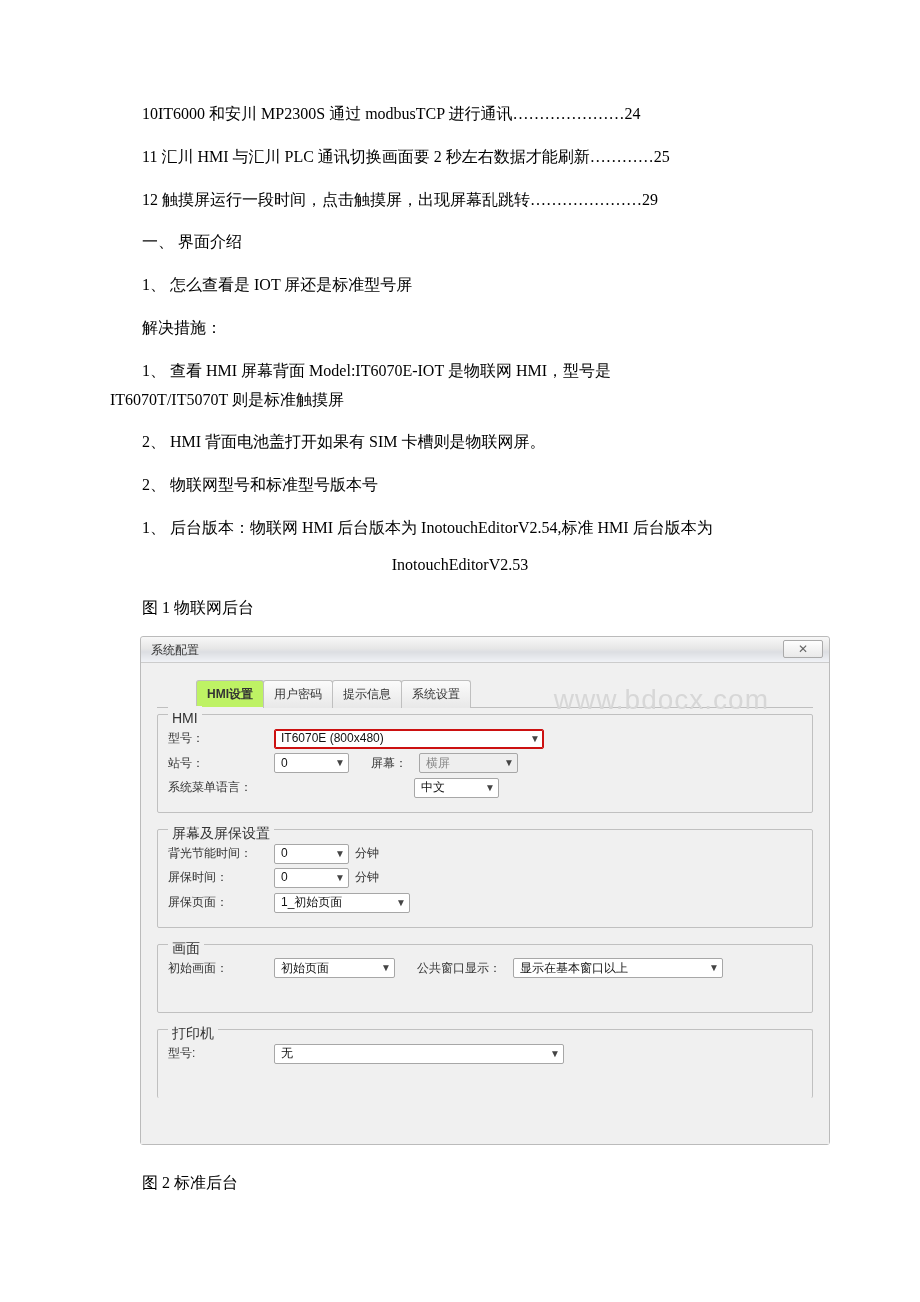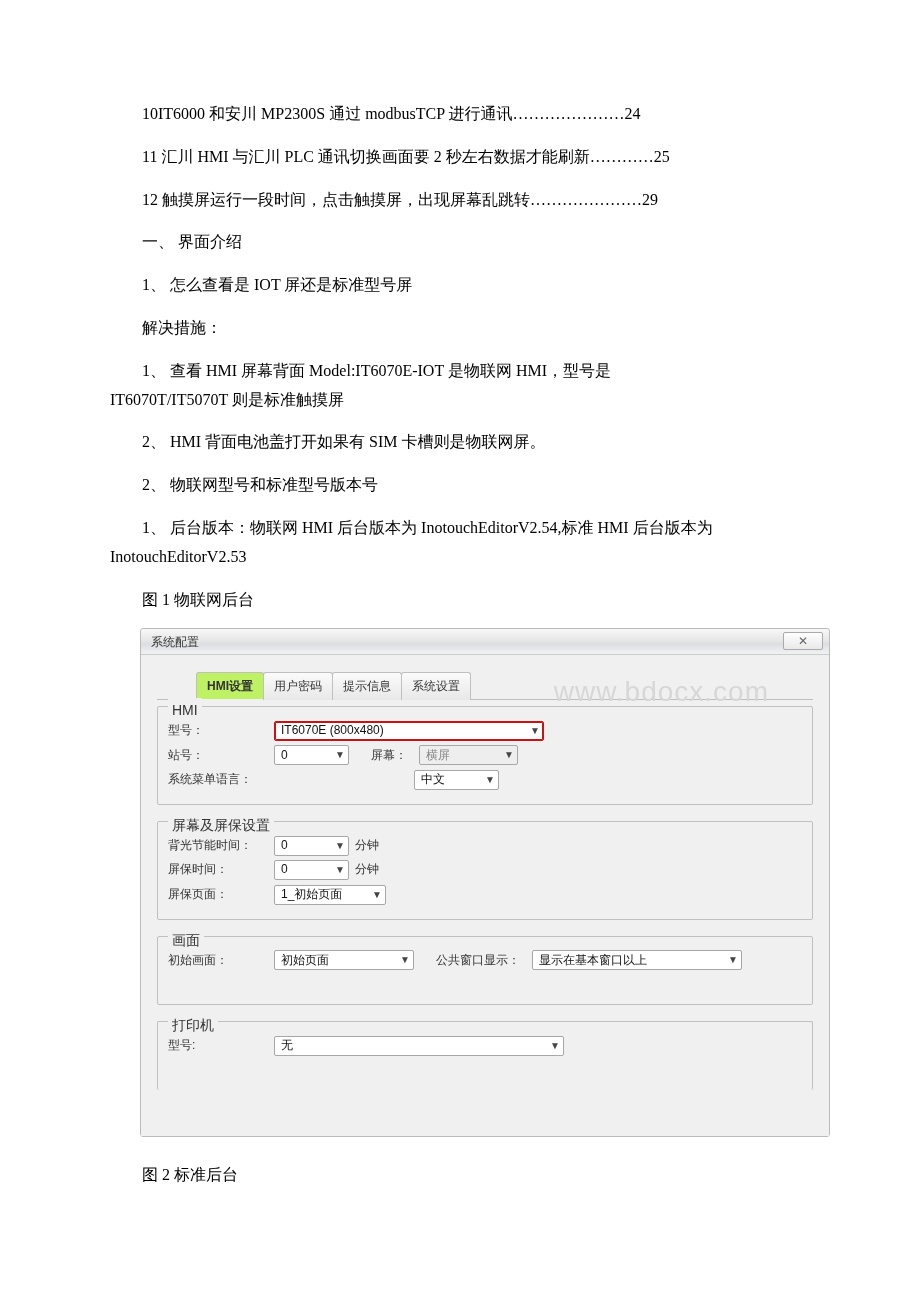--- a/index.html
+++ b/index.html
@@ -160,21 +160,21 @@
   <p class="indent">1、 怎么查看是 IOT 屏还是标准型号屏</p>
   <p class="indent">解决措施：</p>
 
   <p class="indent" style="margin-bottom:0;">1、 查看 HMI 屏幕背面 Model:IT6070E-IOT 是物联网 HMI，型号是</p>
   <p style="margin-top:0;">IT6070T/IT5070T 则是标准触摸屏</p>
 
   <p class="indent">2、 HMI 背面电池盖打开如果有 SIM 卡槽则是物联网屏。</p>
   <p class="indent">2、 物联网型号和标准型号版本号</p>
 
   <p class="indent" style="margin-bottom:0;">1、 后台版本：物联网 HMI 后台版本为 InotouchEditorV2.54,标准 HMI 后台版本为</p>
-  <p style="margin-top:0;">InotouchEditorV2.53</p>
+  <p style="margin-top:8px;text-align:center;">InotouchEditorV2.53</p>
 
   <p class="indent">图 1 物联网后台</p>
 
   <div class="dialog-wrap">
     <div class="dlg-title">
       <span>系统配置</span>
       <div class="dlg-close">
         <span>✕</span>
       </div>
     </div>
@@ -235,32 +235,32 @@
         <div class="row">
           <span class="lbl">屏保时间：</span>
           <div class="combo" style="width:75px;">
             <span>0</span>
             <span class="arrow">▼</span>
           </div>
           <span>分钟</span>
         </div>
         <div class="row">
           <span class="lbl">屏保页面：</span>
-          <div class="combo" style="width:112px;">
+          <div class="combo" style="width:136px;">
             <span>1_初始页面</span>
             <span class="arrow">▼</span>
           </div>
         </div>
       </div>
 
       <div class="fieldset" style="padding-bottom:30px;">
         <span class="legend">画面</span>
         <div class="row">
           <span class="lbl">初始画面：</span>
-          <div class="combo" style="width:140px;gap:30px;">
+          <div class="combo" style="width:121px;gap:30px;">
             <span>初始页面</span>
             <span class="arrow">▼</span>
           </div>
           <span class="lbl2">公共窗口显示：</span>
           <div class="combo" style="width:210px;">
             <span>显示在基本窗口以上</span>
             <span class="arrow">▼</span>
           </div>
         </div>
       </div>

